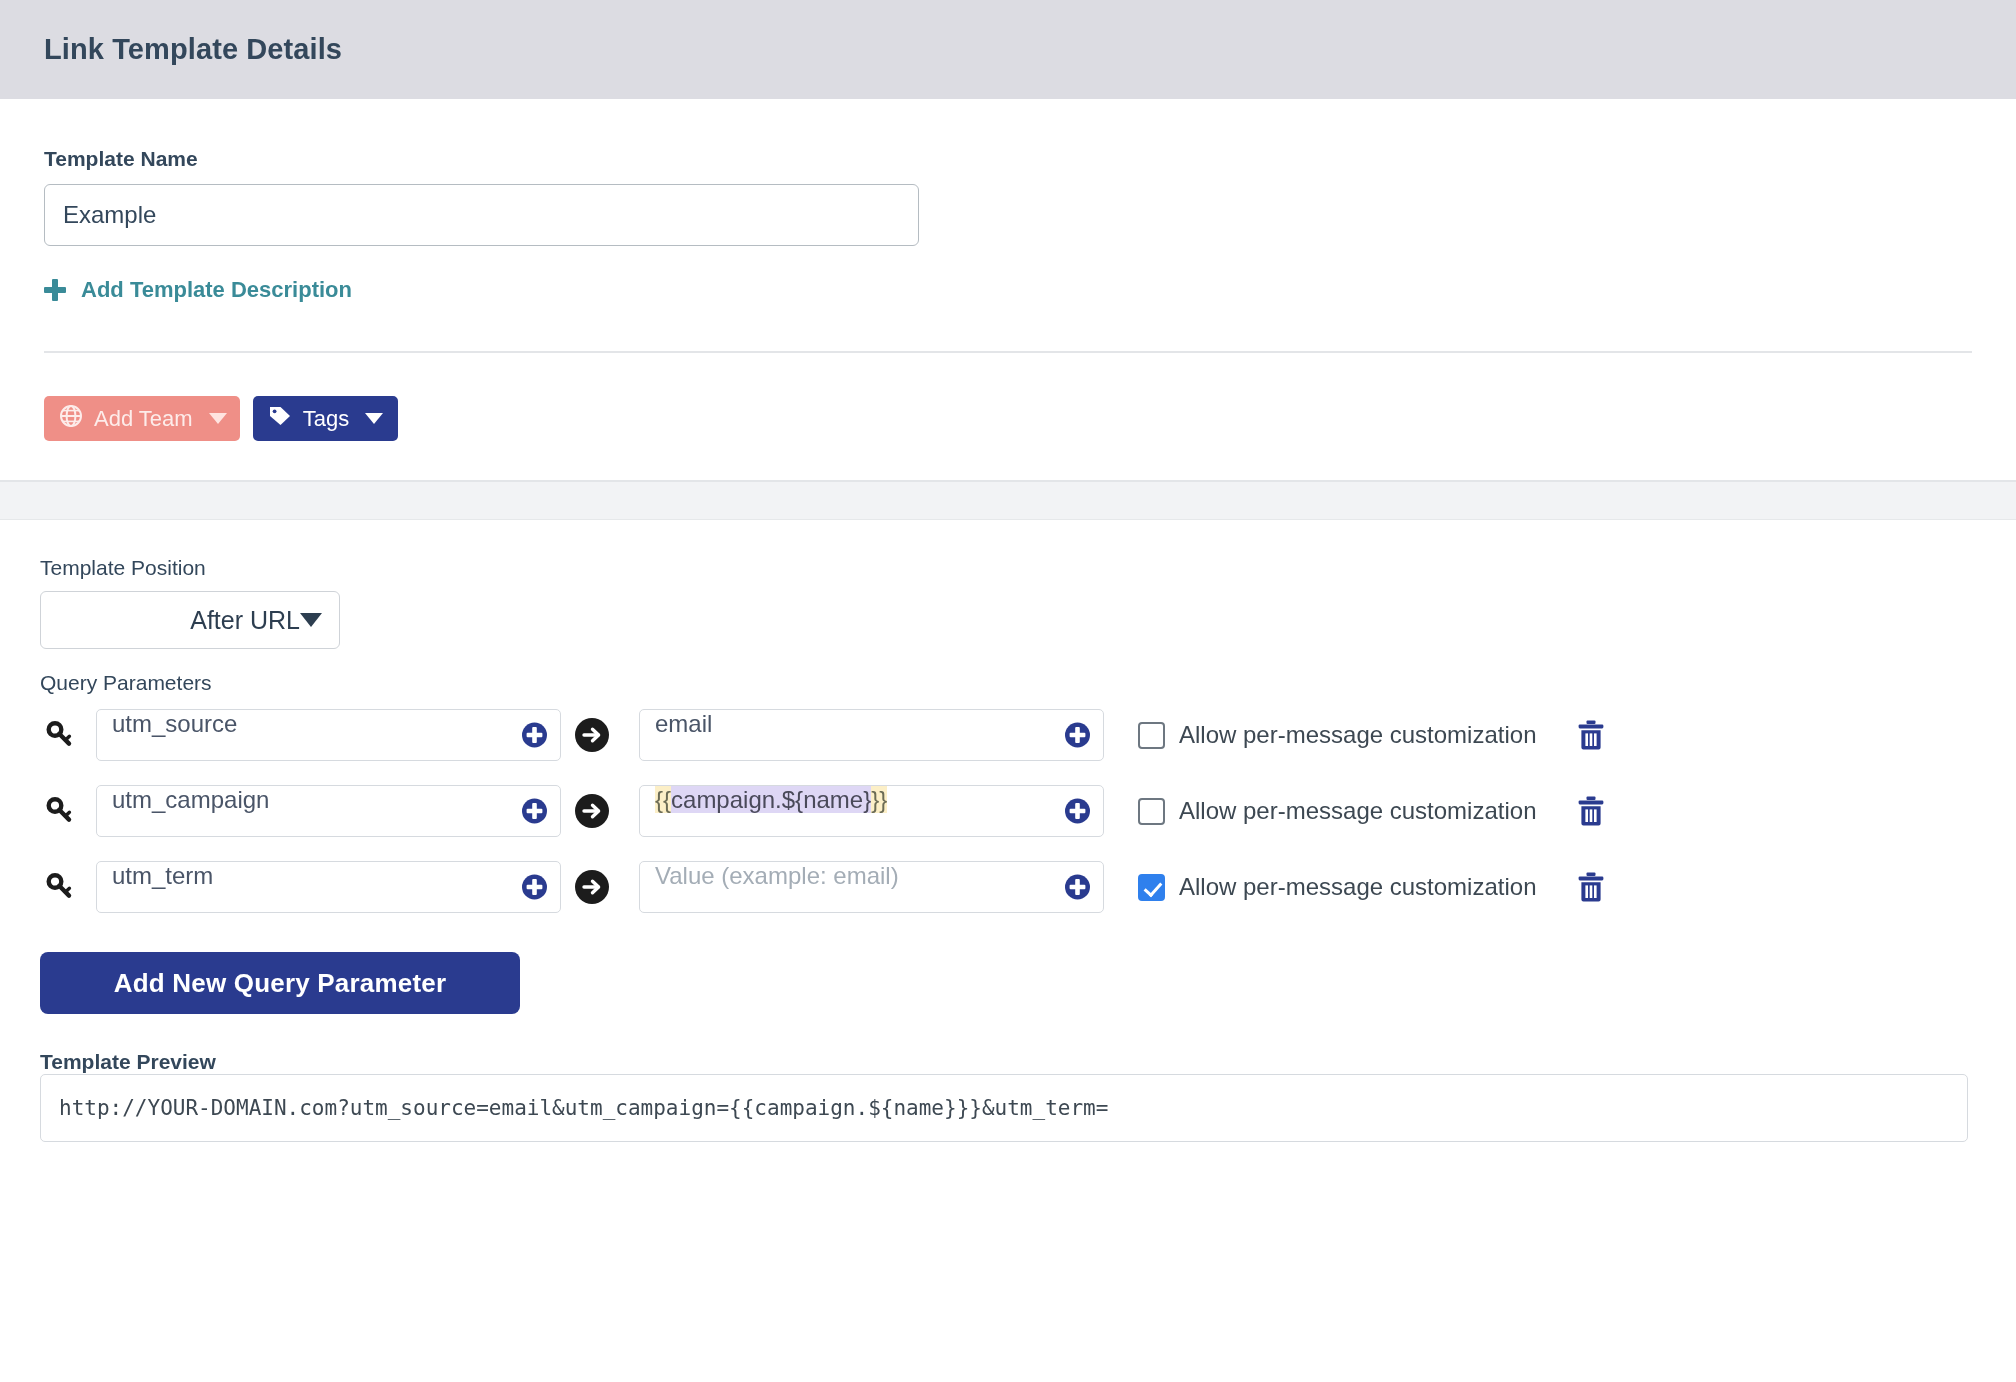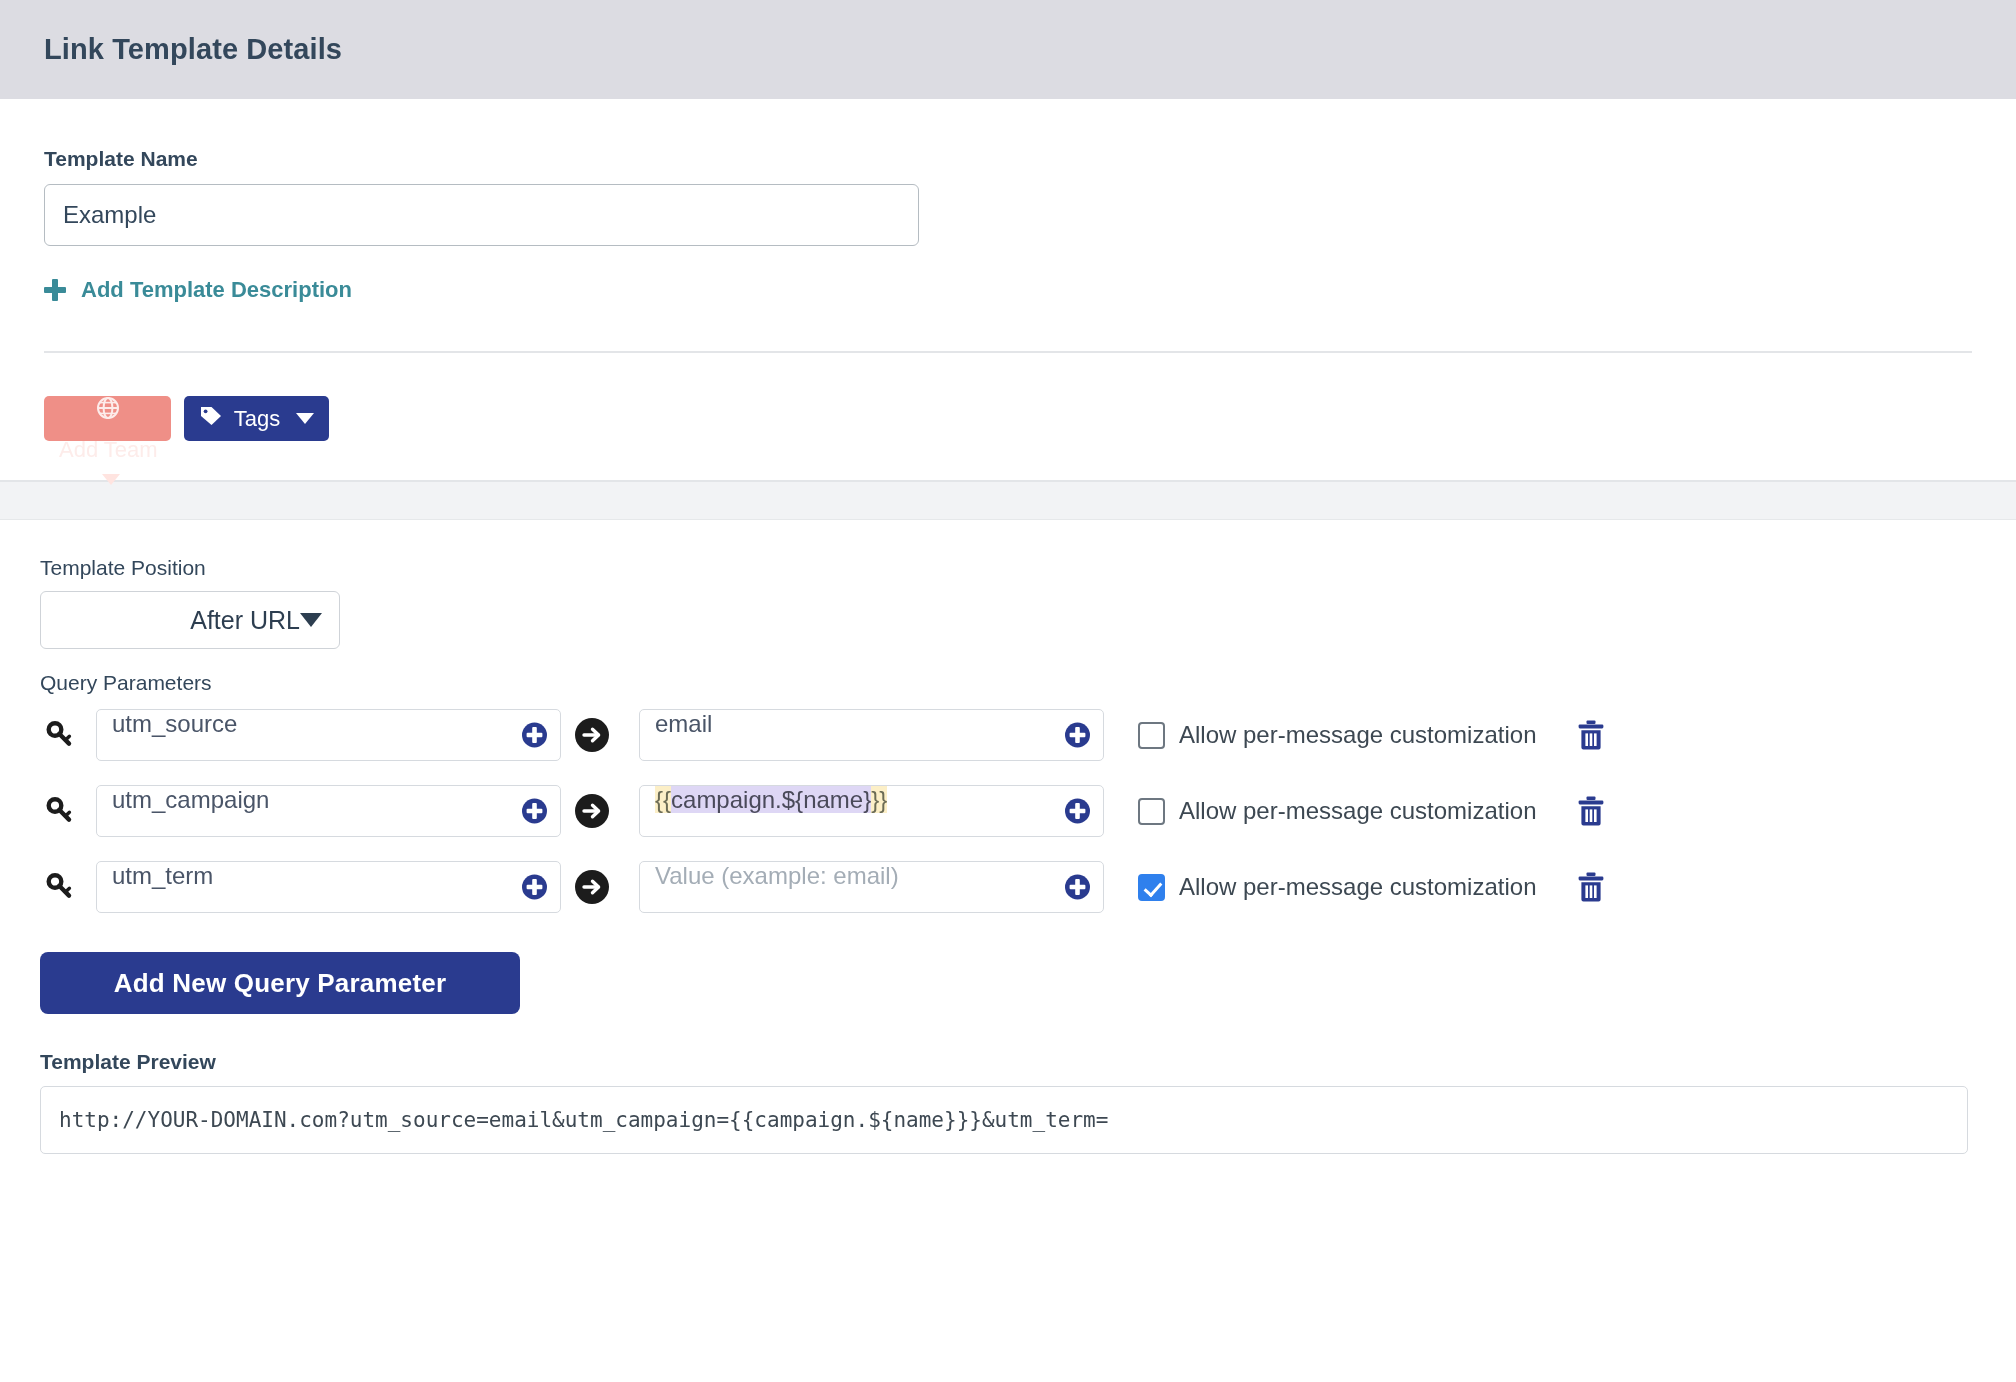--- a/index.html
+++ b/index.html
@@ -103,21 +103,21 @@
     align-items: center;
     gap: 11px;
     padding: 0 15px;
     font-size: 22px;
     color: #ffffff;
     cursor: pointer;
     user-select: none;
     border: none;
     font-family: "Liberation Sans", sans-serif;
   }
-  .btn-team { background: #ef8f87; padding-right: 13px; flex-direction: column; }
+  .btn-team { background: #ef8f87; padding-right: 13px; }
   .btn-team .pill-label { color: #fdecea; }
   .btn-tags { background: #2a3b8f; }
   .caret {
     width: 0; height: 0;
     border-left: 9px solid transparent;
     border-right: 9px solid transparent;
     border-top: 11px solid #ffffff;
     margin-left: 5px;
   }
   .btn-team .caret { border-top-color: #ffe4e0; }
@@ -270,21 +270,20 @@
     font-family: "Liberation Sans", sans-serif;
     cursor: pointer;
     letter-spacing: 0.2px;
   }
 
   .preview-label {
     margin-top: 36px;
     font-size: 21px;
     font-weight: bold;
     color: #33475b;
-    margin-bottom: 12px;
   }
   .preview-box {
     width: 1928px;
     height: 68px;
     border: 1.5px solid #d6dadf;
     border-radius: 5px;
     background: #fff;
     display: flex;
     align-items: center;
     padding: 0 18px;

